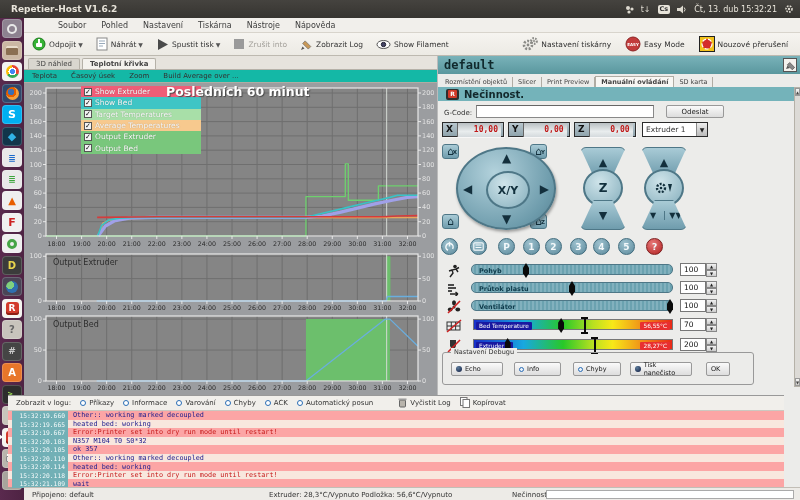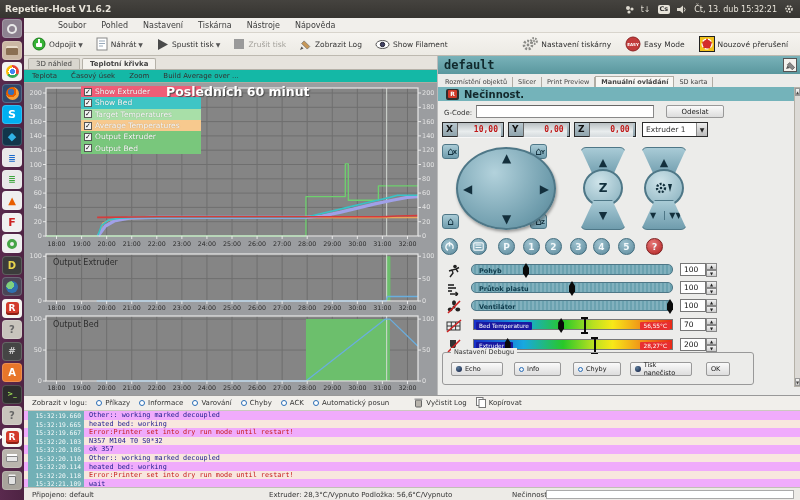--- a/index.html
+++ b/index.html
@@ -1,21 +1,21 @@
 <!DOCTYPE html>
 <html><head>
 <meta charset="utf-8">
 <style>
   * { margin:0; padding:0; box-sizing:border-box; }
   body { background:#444; font-family:"DejaVu Sans",sans-serif; }
   #screen { position:relative; width:800px; height:500px; overflow:hidden; background:#ececea; font-family:"DejaVu Sans",sans-serif; }
 
   
   #topbar { position:absolute; left:0; top:0; width:800px; height:18px; background:linear-gradient(#45433f,#363430); color:#e8e4da; display:flex; align-items:center; }
-  #topbar .wtitle { font-size:9px; font-weight:bold; padding-left:5px; }
+  #topbar .wtitle { font-size:9px; font-weight:bold; padding-left:11px; }
   #tray { margin-left:auto; display:flex; align-items:center; gap:7px; padding-right:6px; }
   #tray .tico { display:flex; align-items:center; color:#ddd9cf; font-size:8px; }
   .kbd-box { background:#e8e4da; color:#333; font-size:6.5px; font-weight:bold; border-radius:2px; padding:0 2px; height:9px; line-height:9px; }
   #clock { font-size:8px; color:#e8e4da; }
 
   
   #launcher { position:absolute; left:0; top:18px; width:24px; height:482px; background:linear-gradient(90deg,#5a2a4e,#4e2343); display:flex; flex-direction:column; gap:2.5px; padding-top:1px; }
   .tile { position:relative; width:20px; height:19px; margin:0 auto; border-radius:4px; background:#7a4a6e; box-shadow:inset 0 0 0 1px rgba(255,255,255,.18); display:flex; align-items:center; justify-content:center; font-size:10px; color:#fff; }
   .tile .g { display:flex; align-items:center; justify-content:center; }
   .tile[data-icon="dash-home"] { background:#8d8290; } .tile[data-icon="dash-home"] .g{ width:10px;height:10px;border:2px solid #e8e8e8;border-radius:50%; }
@@ -130,21 +130,21 @@
   #debug-title { position:absolute; left:8px; top:-5px; background:#ececea; padding:0 3px; font-size:6.5px; color:#333; }
   .dbtn { position:absolute; top:9px; height:14px; background:linear-gradient(#fafafa,#ddd); border:1px solid #999; border-radius:2px; display:flex; align-items:center; gap:3px; padding:0 4px; font-size:6.5px; color:#222; }
   .dot-filled { width:6px; height:6px; border-radius:50%; background:radial-gradient(circle at 35% 30%,#5a7a9a,#101c40); }
   .dot-ring { width:5px; height:5px; border-radius:50%; border:1.5px solid #2a6db5; background:#eaf2fa; }
 
   
   #rp-scroll { position:absolute; left:356px; top:31px; width:7px; height:300px; background:#dcdad6; border:1px solid #b5b1a8; }
   #rp-scroll .sb { position:absolute; left:0; width:5px; height:8px; background:linear-gradient(#f6f6f6,#cfcdc8); border:1px solid #999; font-size:4px; text-align:center; line-height:7px; color:#444; }
 
   
-  #log-panel { position:absolute; left:24px; top:395px; width:776px; height:92px; background:#f0abfc; border-top:1px solid #999; }
+  #log-panel { position:absolute; left:8px; top:395px; width:776px; height:92px; background:#fca5a5; border-top:1px solid #999; }
   #log-toolbar { position:absolute; left:0; top:0; width:776px; height:15px; background:#f1efeb; border-bottom:1px solid #ccc8c0; display:flex; align-items:center; gap:9px; padding-left:8px; font-size:7px; color:#333; }
   .lfilter { display:flex; align-items:center; gap:3px; }
   .ring-ico { width:6px; height:6px; border-radius:50%; border:1.5px solid #2a6db5; background:#fff; }
   .laction { display:flex; align-items:center; gap:3px; }
   #log-rows { position:absolute; left:0; top:15px; width:776px; height:77px; font-family:"DejaVu Sans Mono",monospace; }
   .lrow { display:flex; height:8.55px; align-items:center; }
   .lrow:nth-child(even) { background:#f8e7de; }
   .ltime { width:56px; margin-left:4px; height:100%; background:#72b0b6; color:#f6fbfb; font-size:6.3px; text-align:right; padding:1px 3px 0 0; }
   .lmsg { font-size:6.8px; padding-left:5px; color:#1a1a8c; white-space:nowrap; }
   .lrow.error .lmsg { color:#c41919; }
@@ -301,21 +301,21 @@
           </span>
           <span>Spustit tisk</span>
           <span class="tdrop">▼</span>
         </div>
         <div class="tbtn disabled">
           <span>
             <svg width="12" height="12">
               <rect x="1" y="1" width="10" height="10" fill="#9a9a9a"></rect>
             </svg>
           </span>
-          <span>Zrušit tisk</span>
+          <span>Zrušit into</span>
         </div>
         <div class="tbtn">
           <span>
             <svg width="13" height="13">
               <polygon points="1,12 2.5,8.5 4.5,10.5" fill="#555"></polygon>
               <rect x="4" y="3.2" width="3.6" height="8" transform="rotate(-45 6 6)" fill="#c89858" stroke="#666" stroke-width="0.6"></rect>
             </svg>
           </span>
           <span>Zobrazit Log</span>
         </div>
@@ -707,20 +707,21 @@
     <div class="homebtn" style="left:4px;top:88px;">⌂<span class="sub">X</span></div>
     <div class="homebtn" style="left:92px;top:88px;">⌂<span class="sub">Y</span></div>
     <div class="homebtn" style="left:4px;top:158px;">⌂</div>
     <div class="homebtn" style="left:92px;top:158px;">⌂<span class="sub">Z</span></div>
 
     <div id="xy-pad">
       <span class="pad-arrow" style="left:44px;top:2px;">▲</span>
       <span class="pad-arrow" style="left:44px;bottom:2px;">▼</span>
       <span class="pad-arrow" style="left:5px;top:33px;">◀</span>
       <span class="pad-arrow" style="right:5px;top:33px;">▶</span>
+      <div id="xy-center">X/Y</div>
     </div>
 
     <div class="bowtie" id="z-ctrl">
       <div class="bow-top">▲</div>
       <div class="bow-mid">Z</div>
       <div class="bow-bottom">▼</div>
     </div>
 
     <div class="bowtie" id="e-ctrl">
       <div class="bow-top">▲</div>

